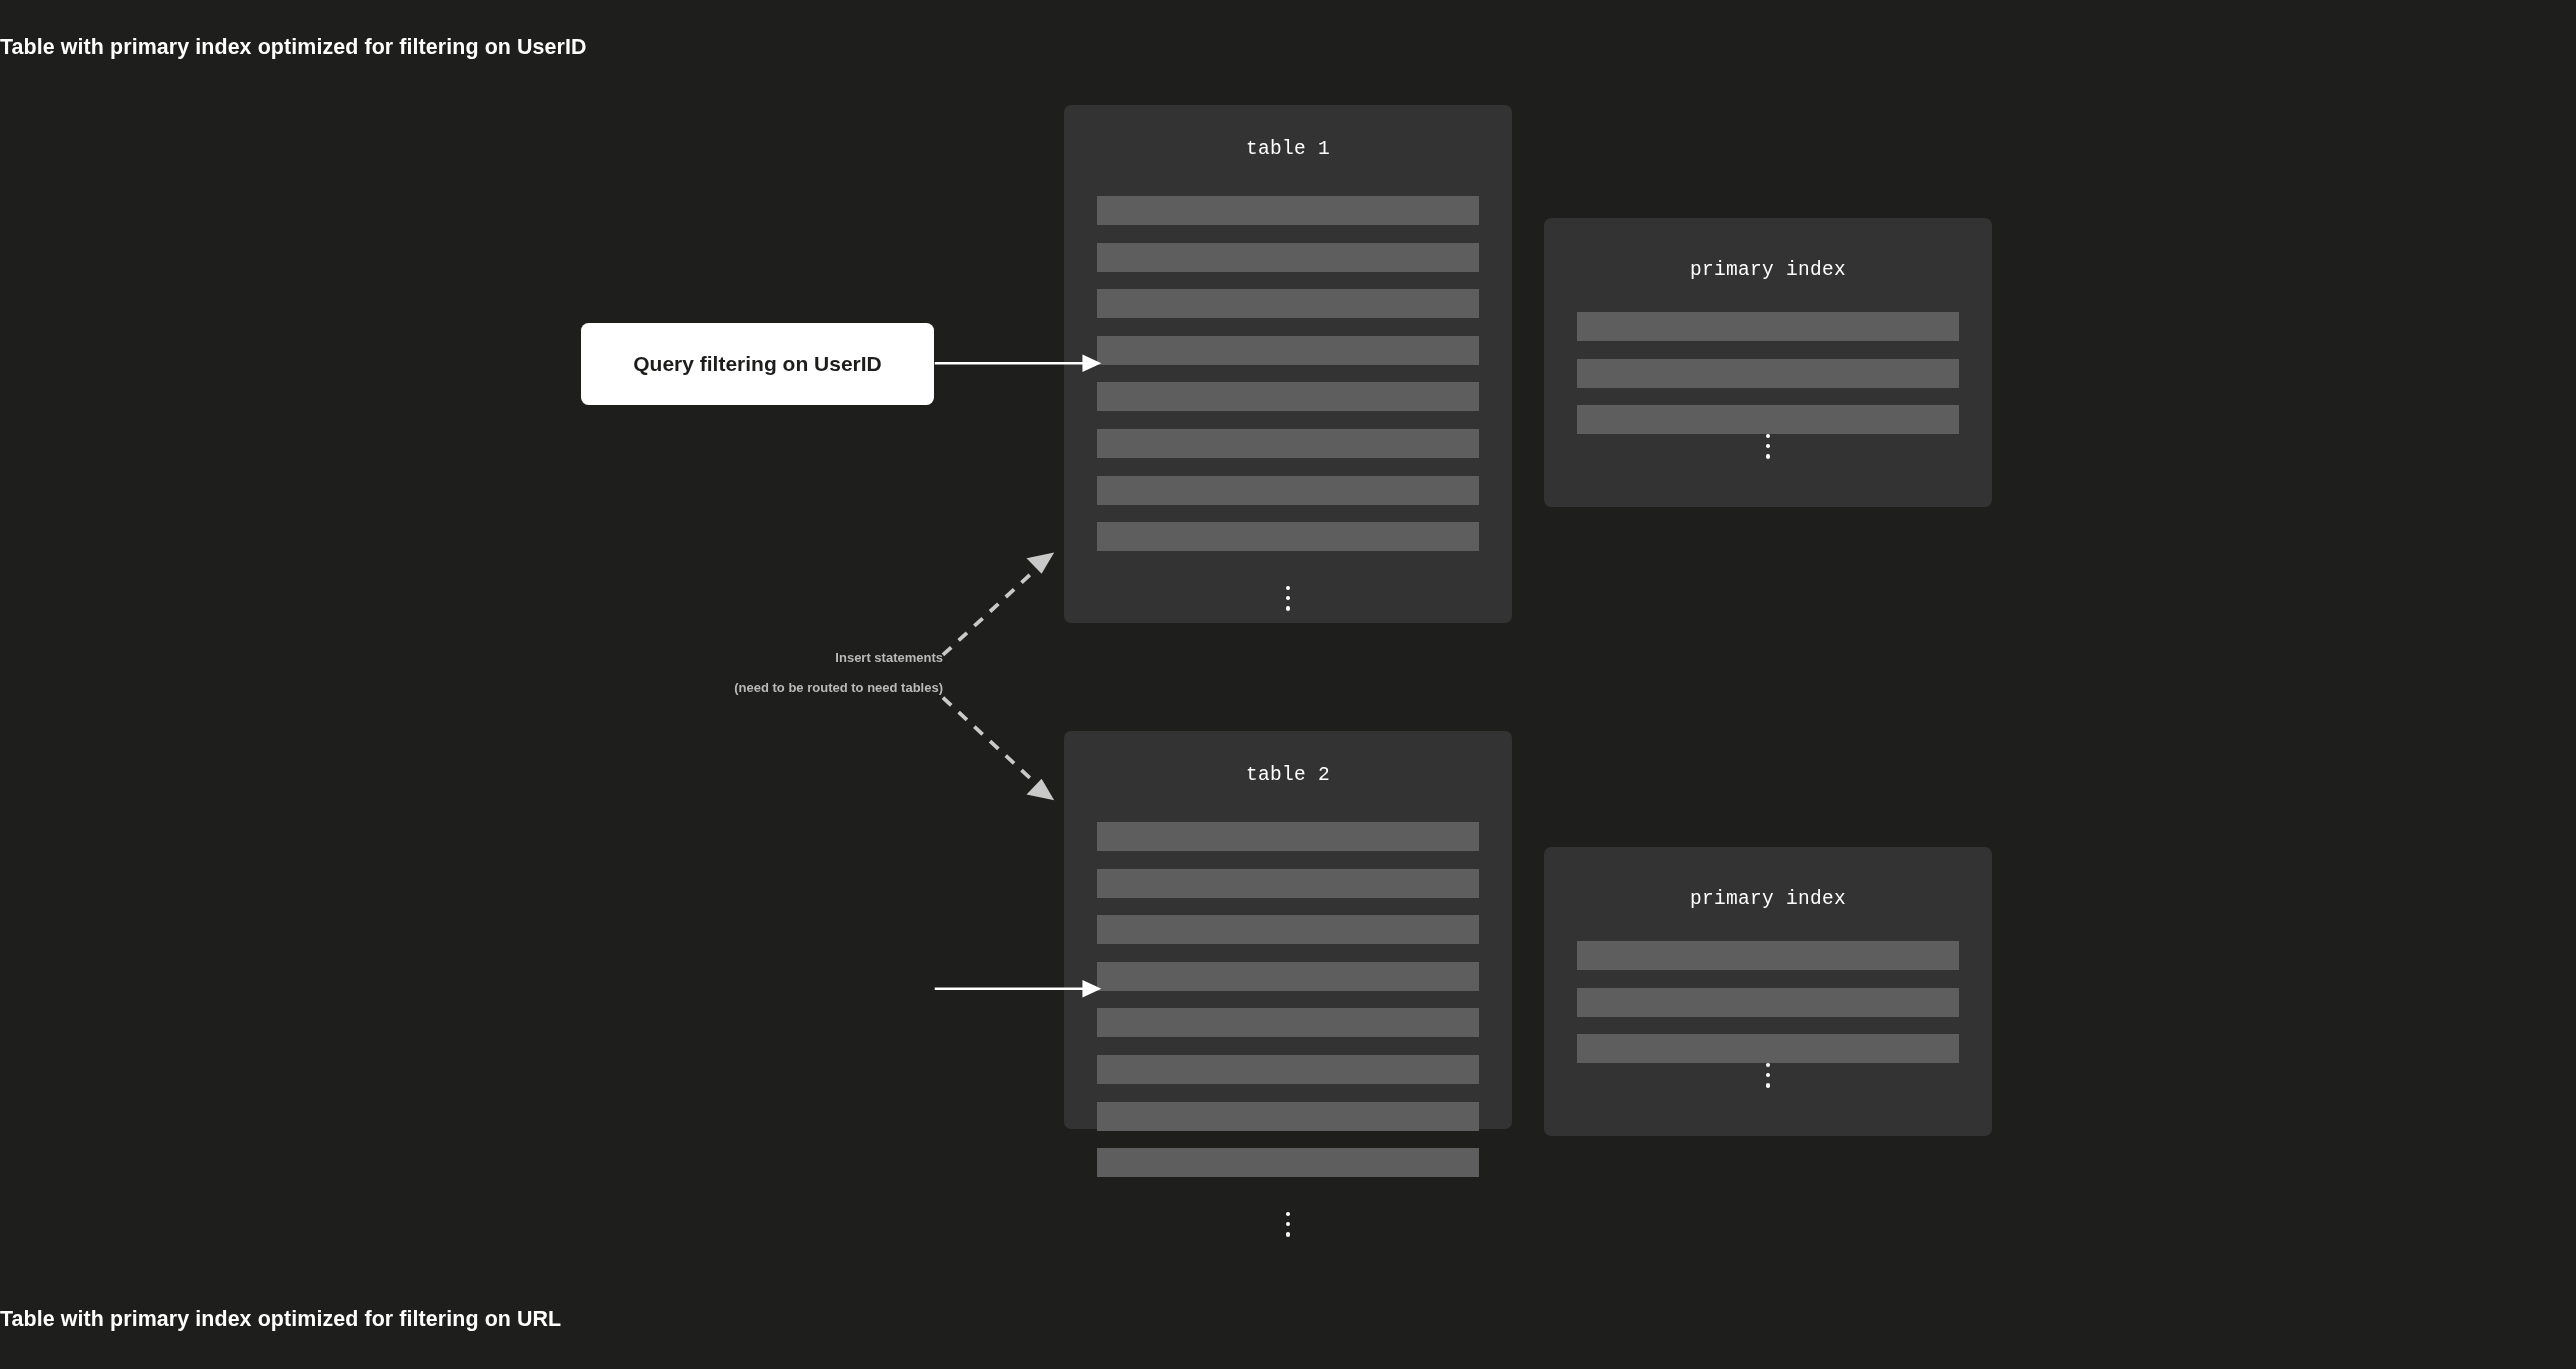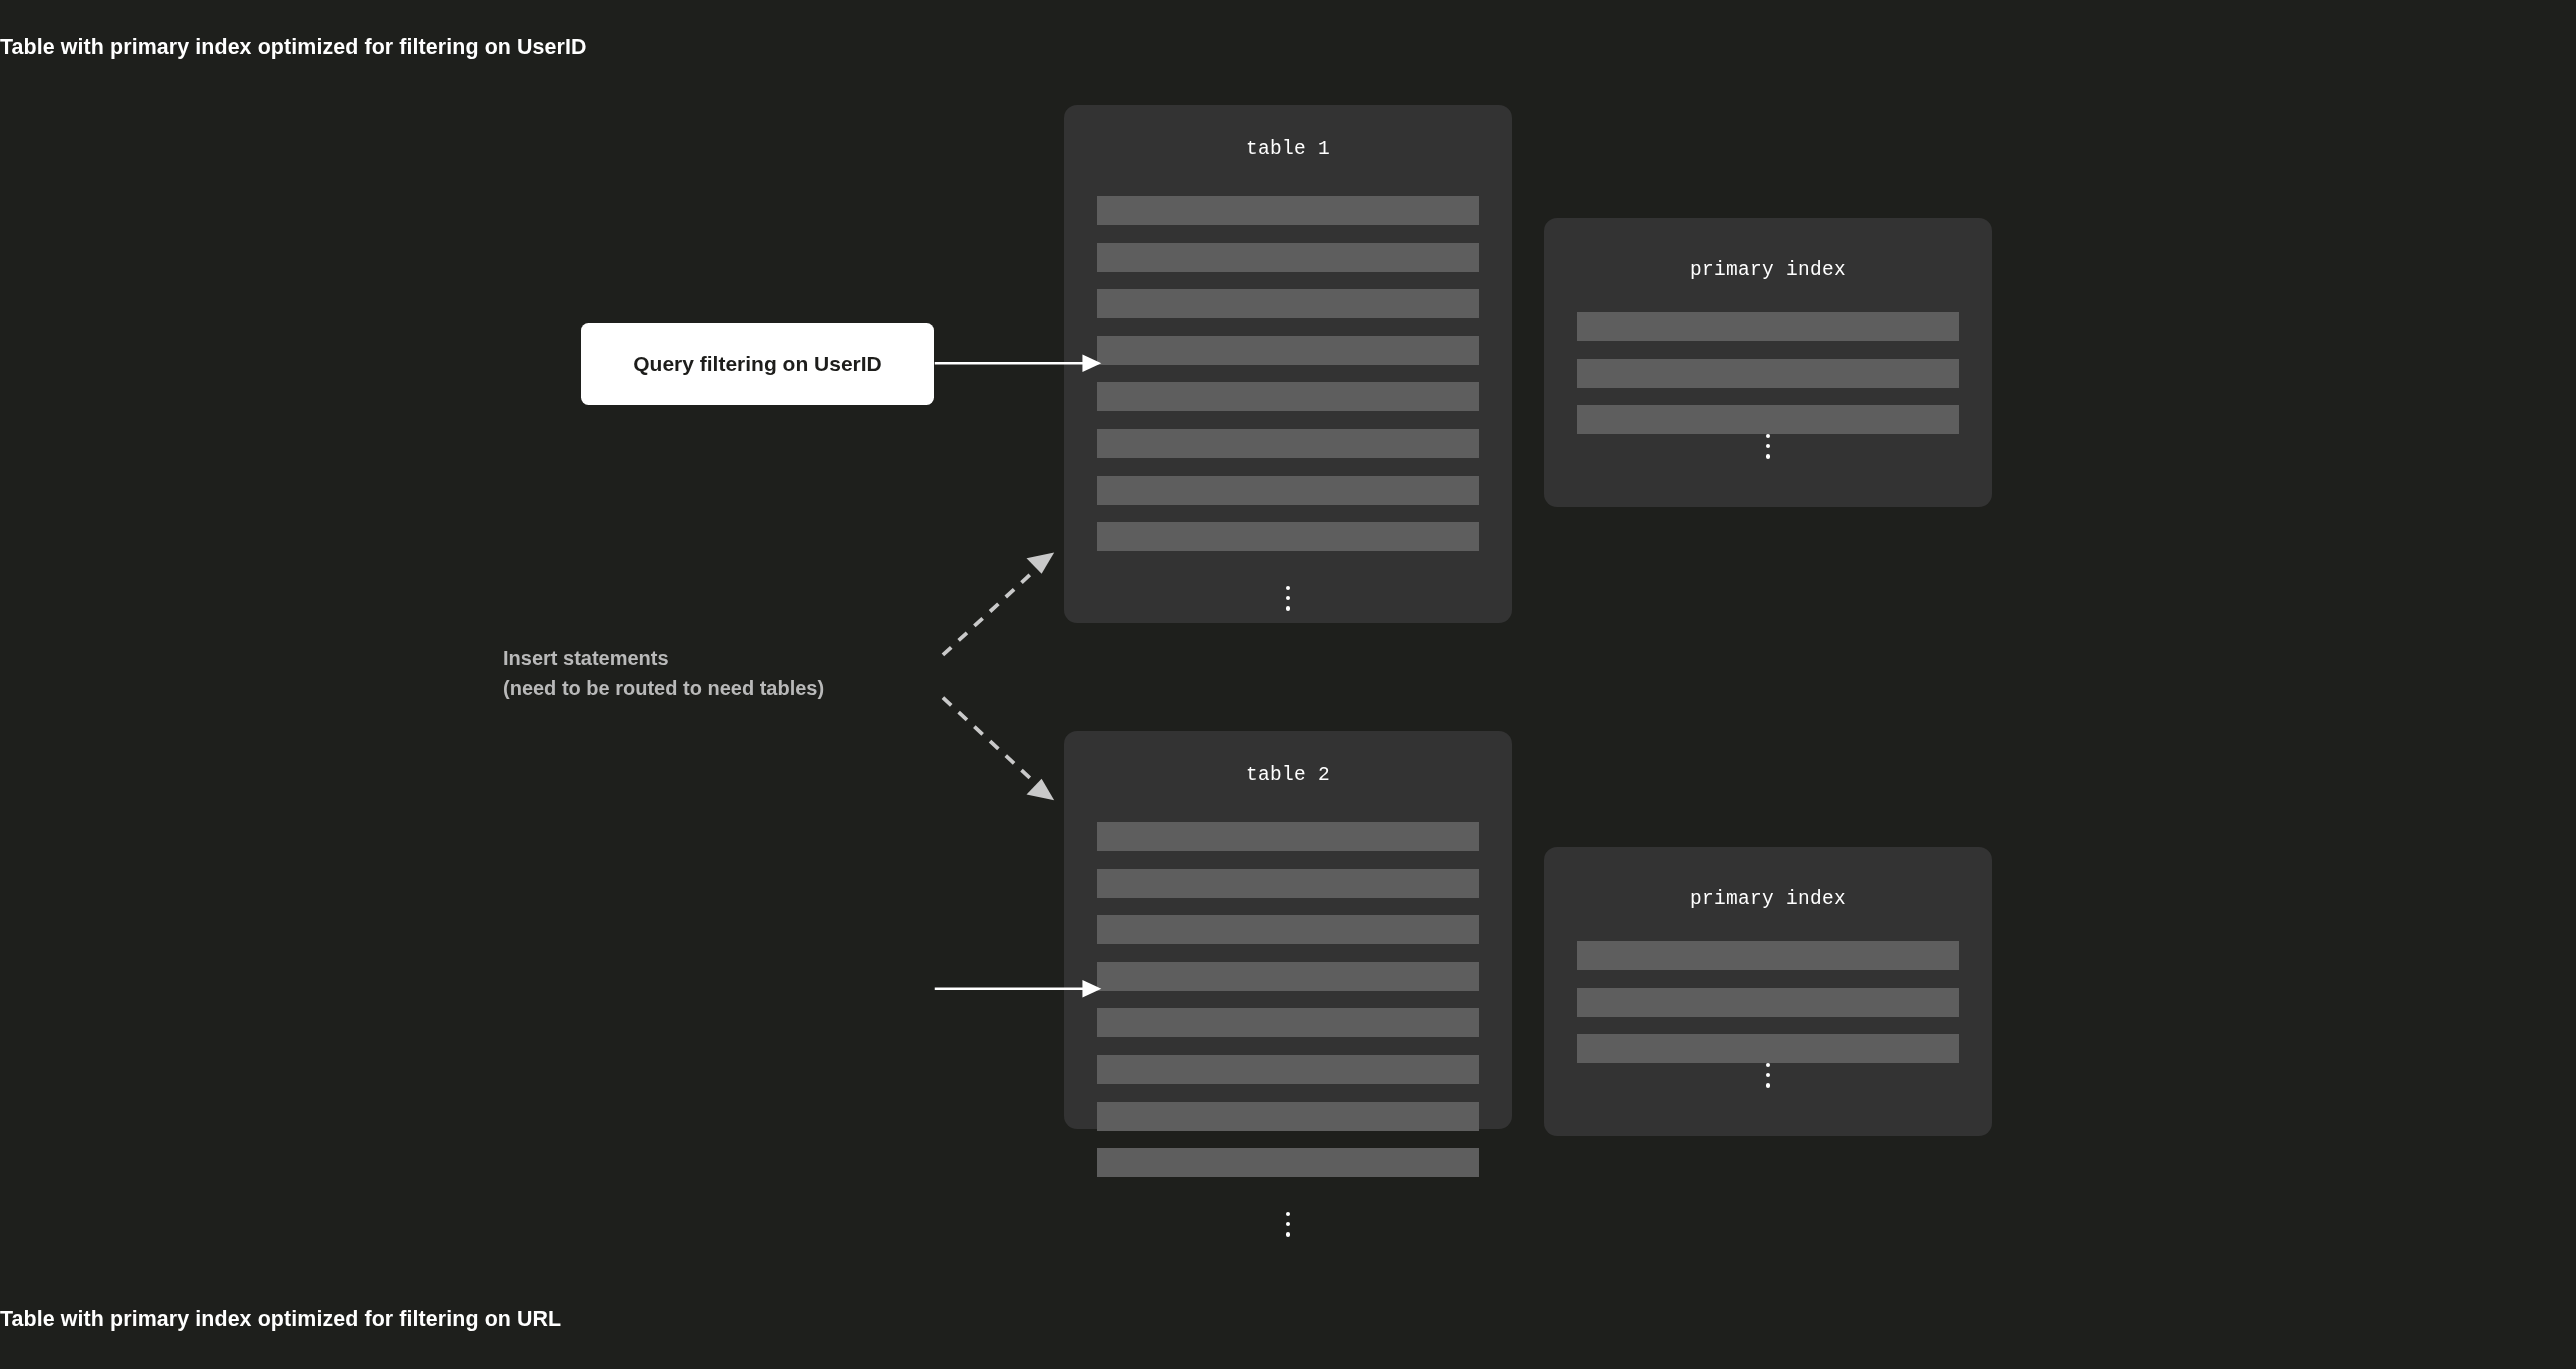--- a/index.html
+++ b/index.html
@@ -30,21 +30,21 @@
     letter-spacing: 0.1px;
     white-space: nowrap;
   }
   #title-top    { top: 35px; }
   #title-bottom { top: 1299px; margin-top: 8px; }
 
   
   .card {
     position: absolute;
     background: #333333;
-    border-radius: 13px;
+    border-radius: 7px;
     box-sizing: border-box;
   }
   .card-title {
     position: absolute;
     left: 0;
     width: 100%;
     text-align: center;
     color: #ffffff;
     font-family: "Liberation Mono", "DejaVu Sans Mono", monospace;
     font-size: 19.5px;
@@ -116,25 +116,25 @@
   }
   #query-userid { left: 581px; top: 323px;  width: 353px; height: 82px; }
   #query-url    { left: 581px; top: 949px; width: 353px; height: 82px; }
 
   
   #insert-caption {
     position: absolute;
     left: 503px;
     top: 643px;
     width: 440px;
-    text-align: left;
+    text-align: right;
     color: #b9b9b9;
     font-family: "Liberation Sans", sans-serif;
     font-weight: 700;
-    font-size: 20px;
+    font-size: 13px;
     line-height: 30px;
   }
 
   
   #connectors {
     position: absolute;
     left: 0;
     top: 0;
     width: 2576px;
     height: 1369px;

